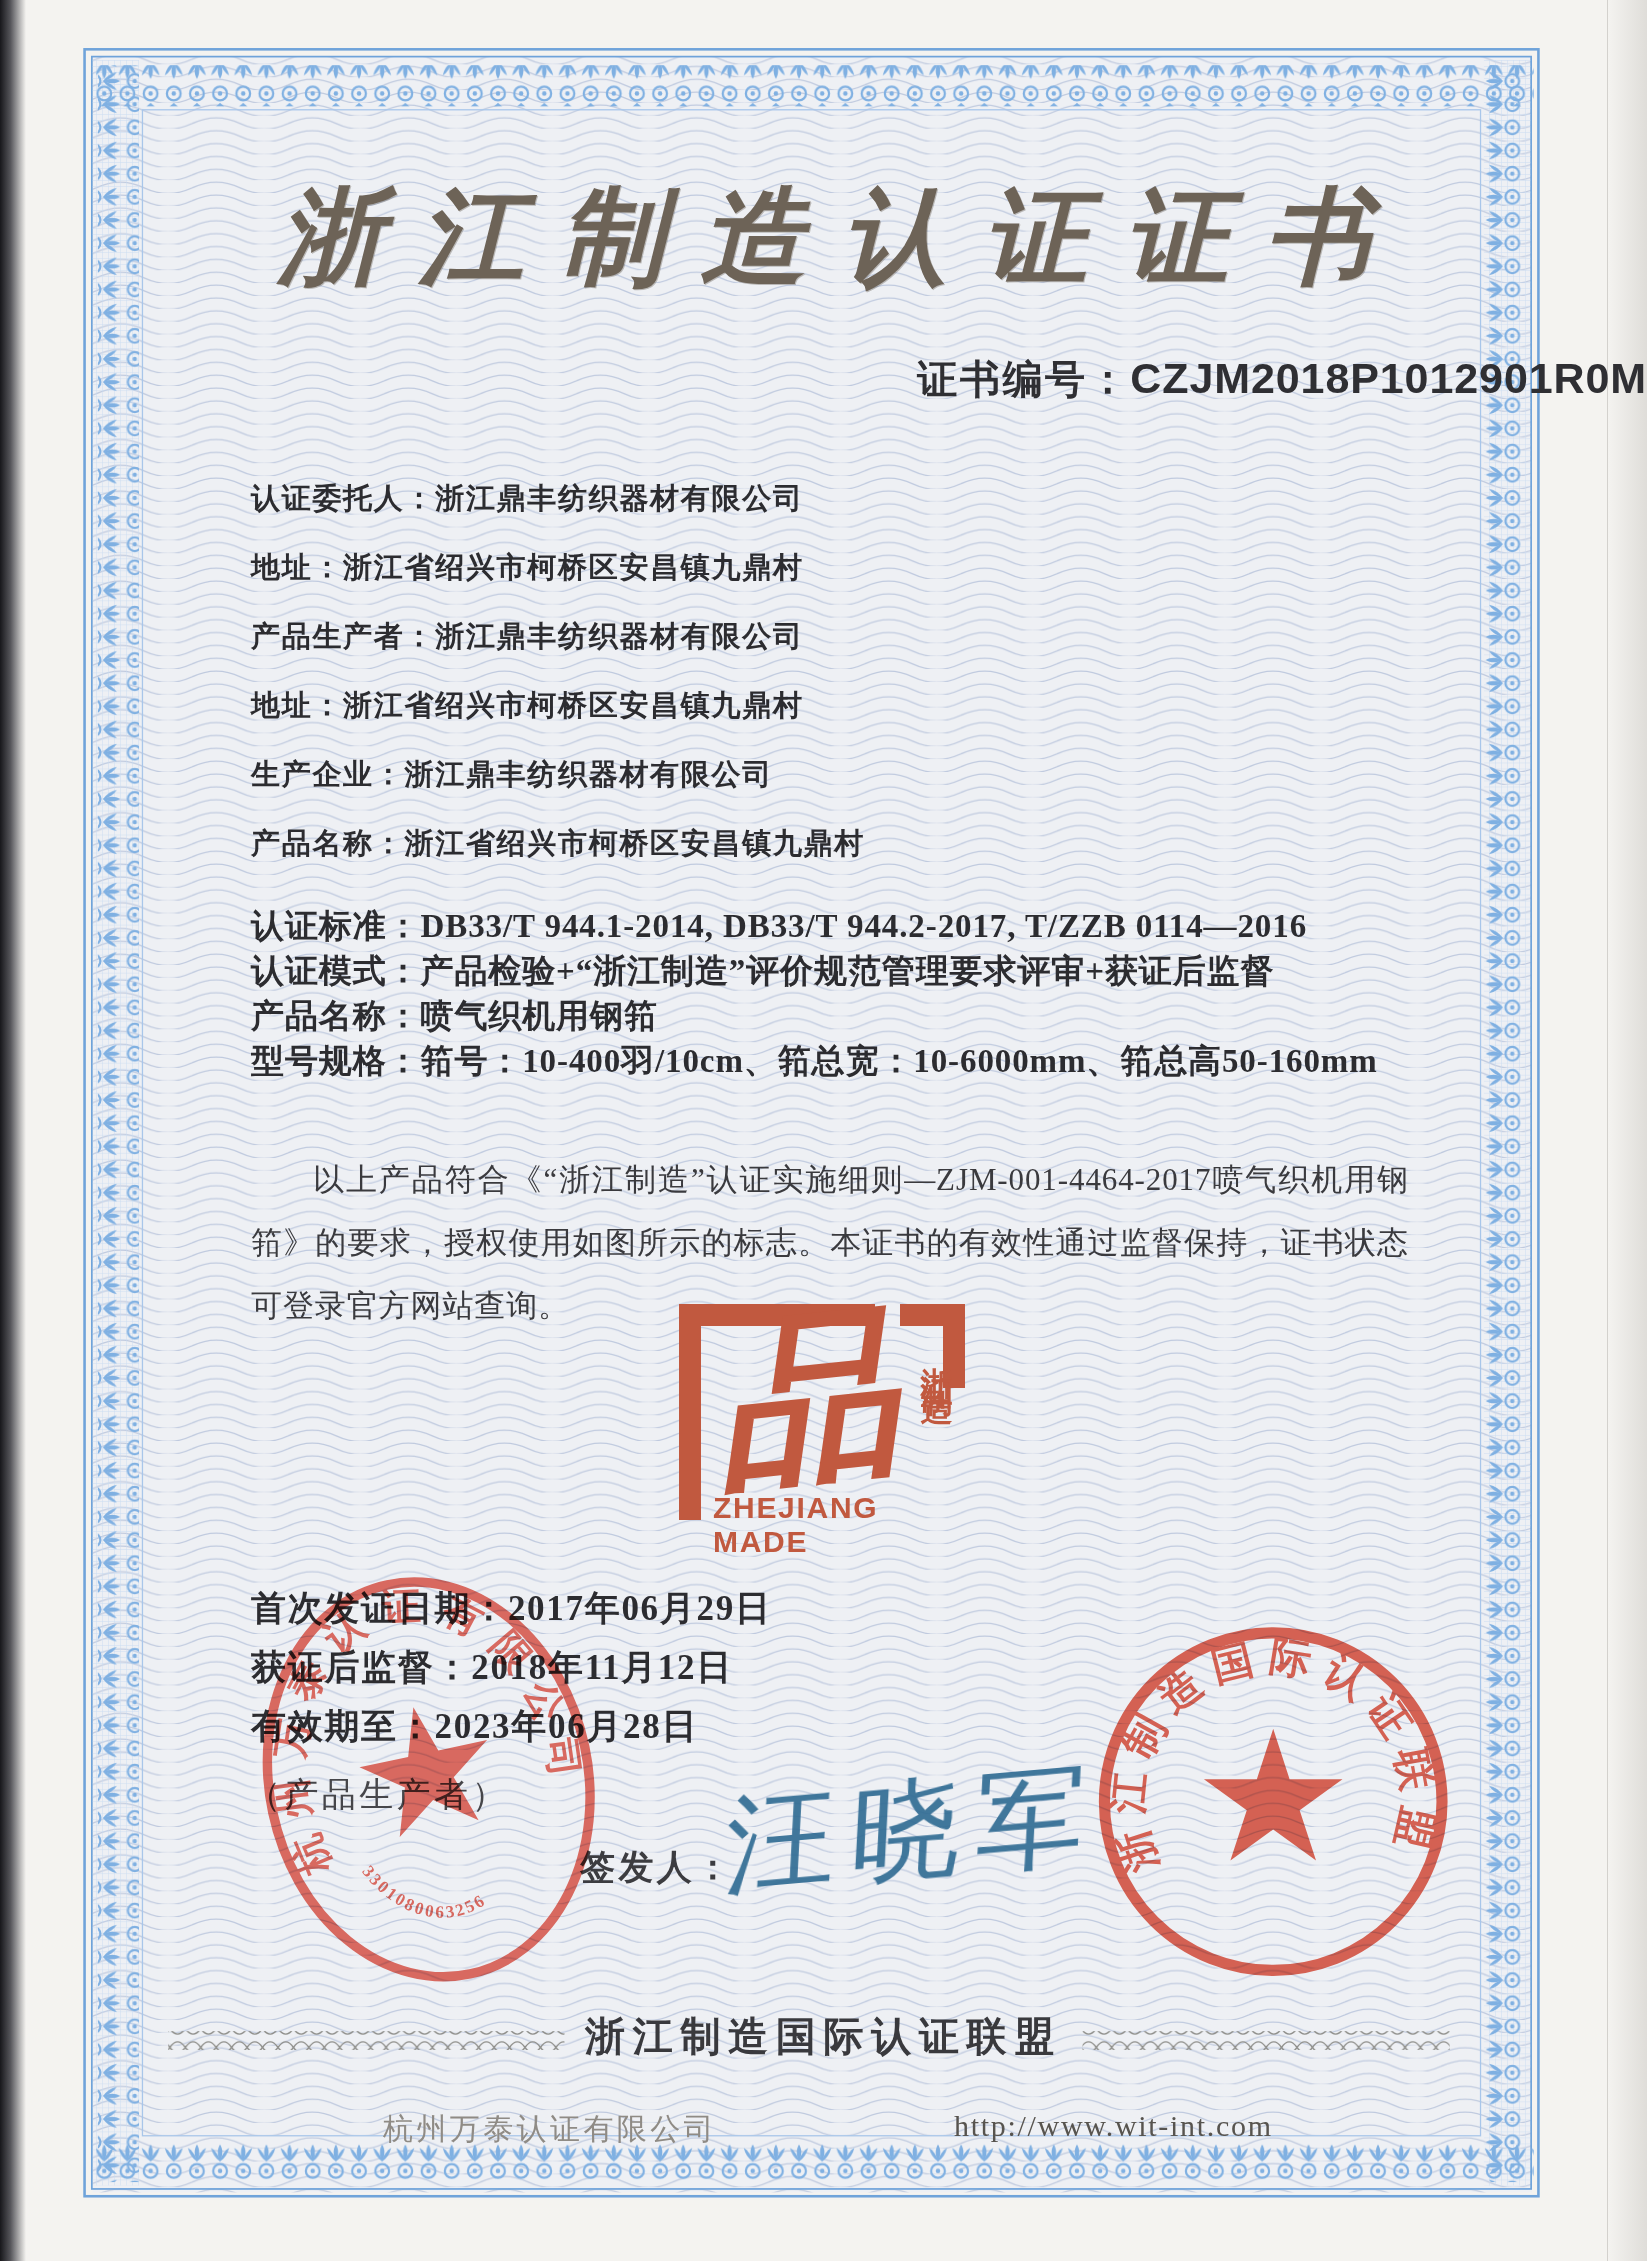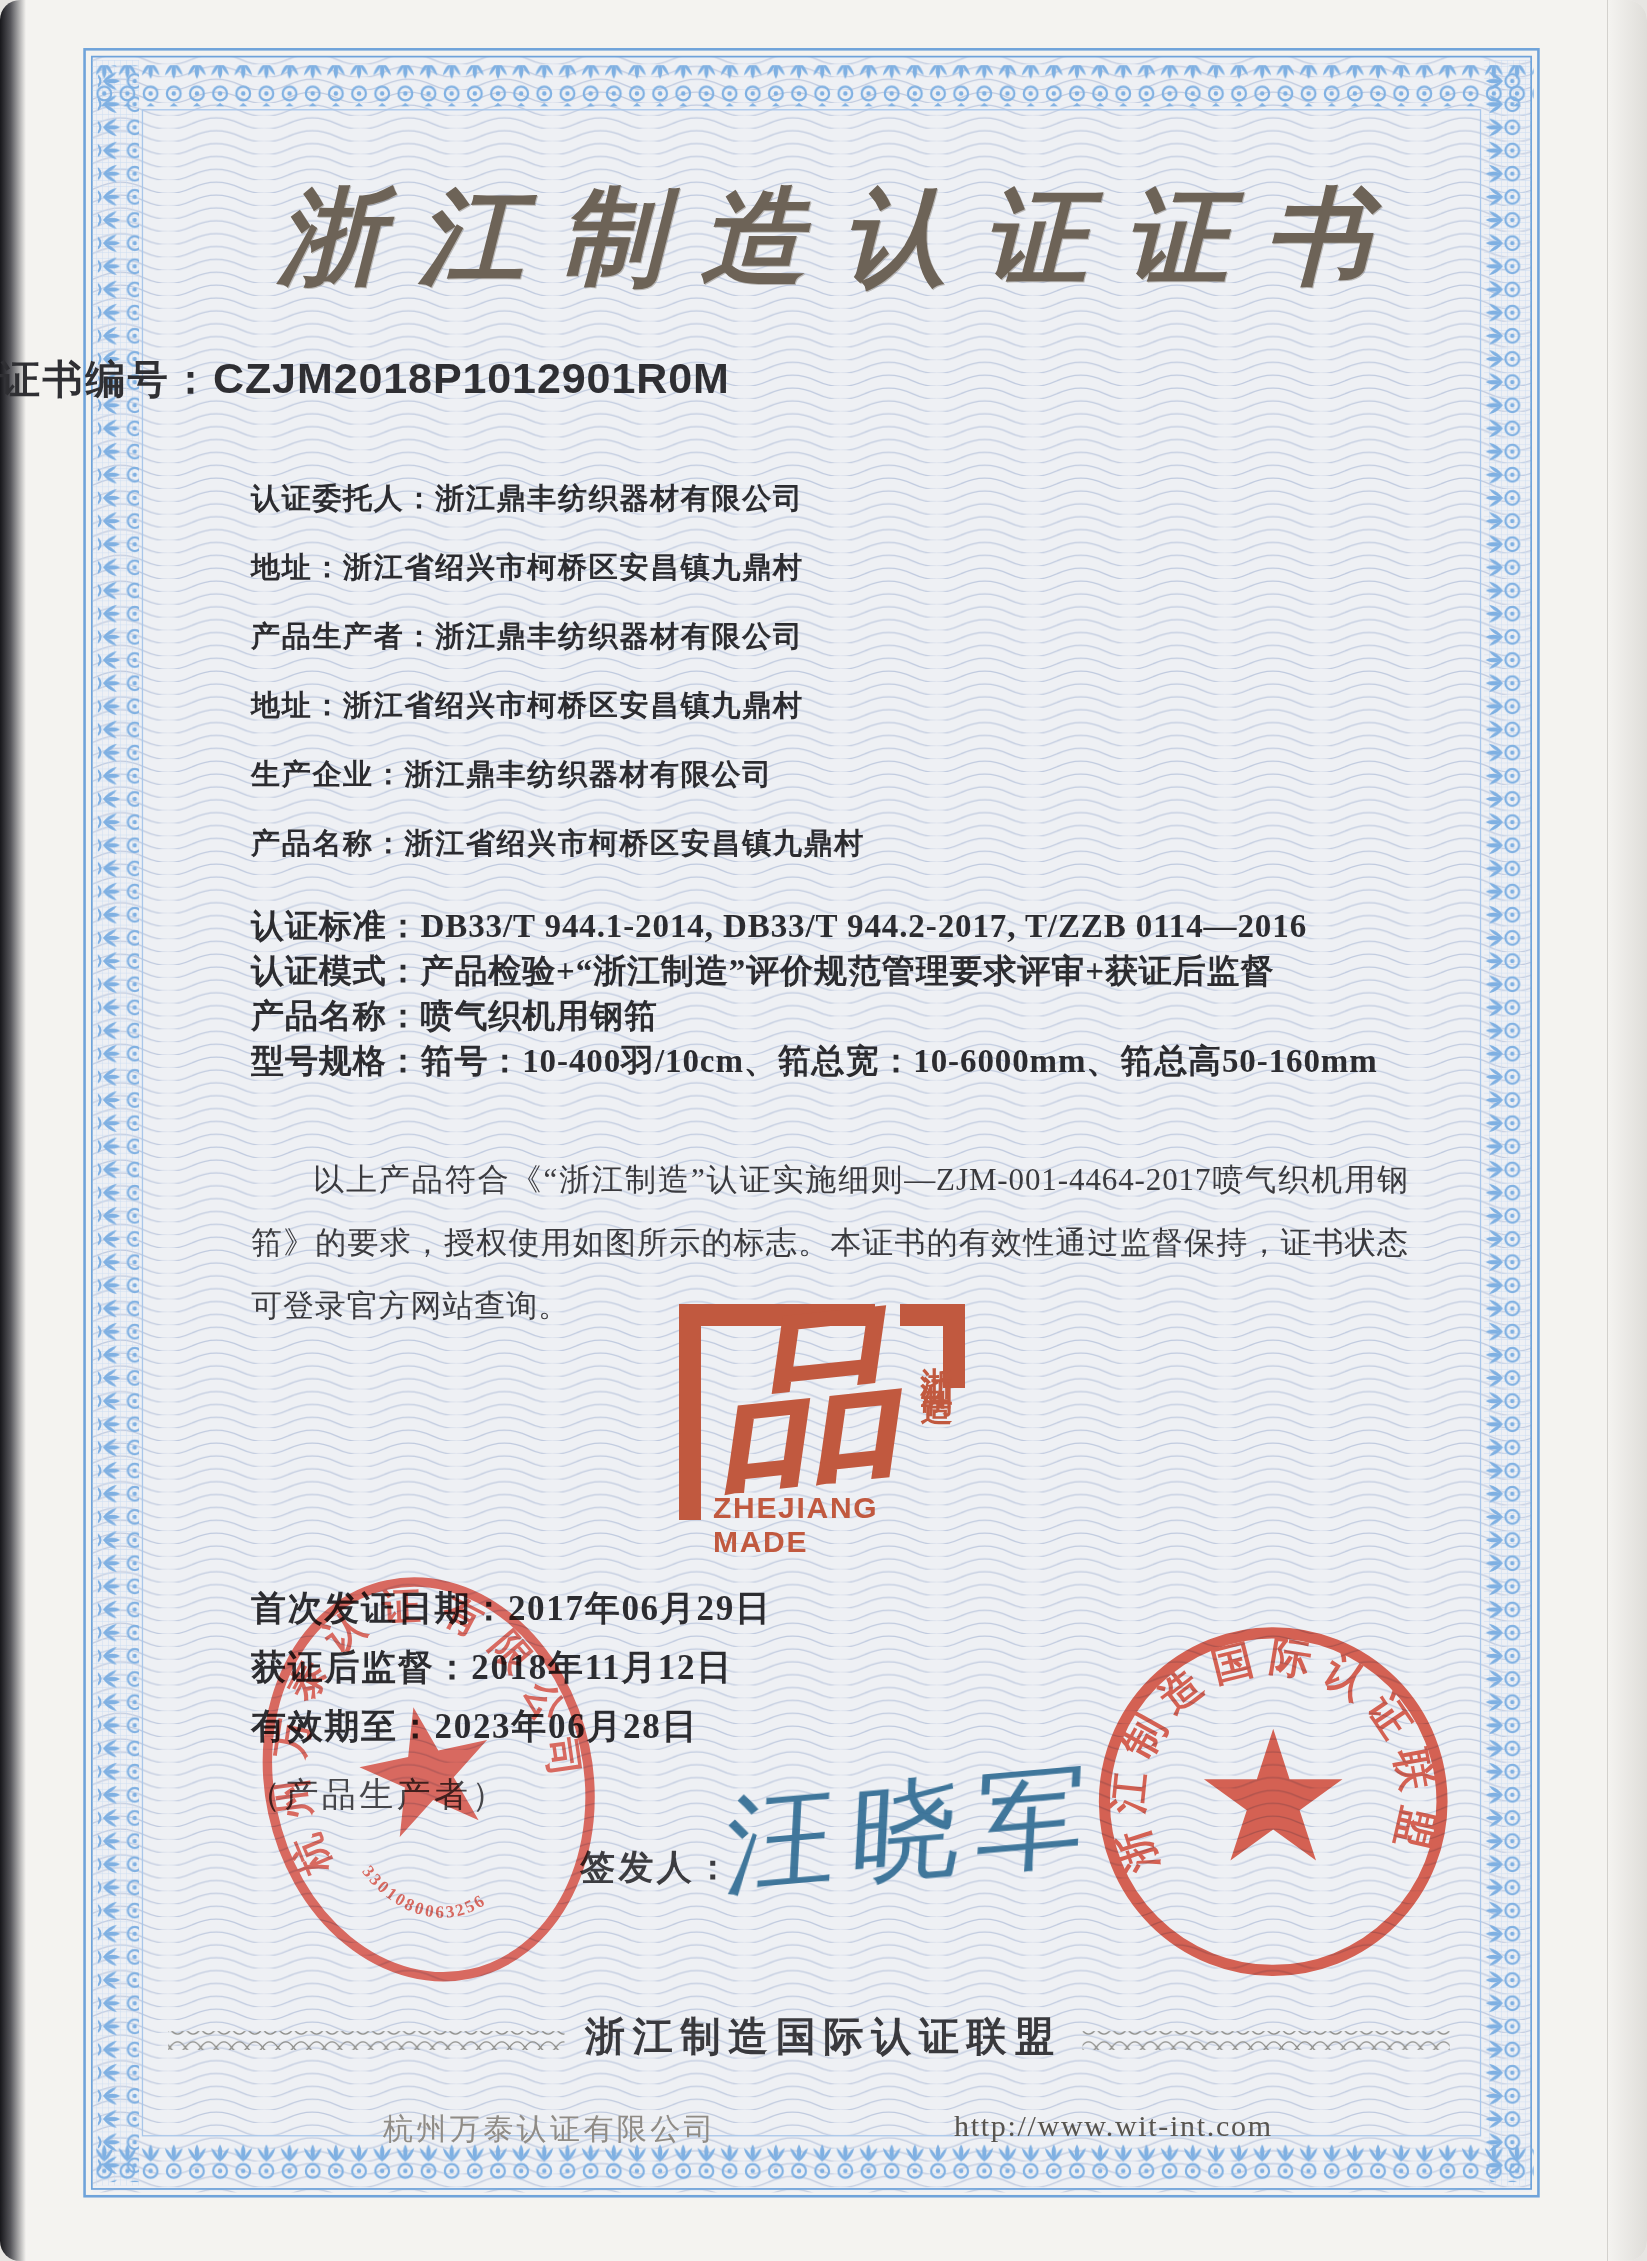--- a/index.html
+++ b/index.html
@@ -1,28 +1,28 @@
 <!DOCTYPE html>
 <html style="font-size:13.7px"><head>
 <meta charset="utf-8">
 <style>
   html,body{margin:0;padding:0;background:#e7e5e2;}
   .page{position:relative;width:1647px;height:2261px;background:#f4f3f0;overflow:hidden;
-        font-family:"Liberation Serif","DejaVu Serif",serif;border-radius:20px;}
+        font-family:"Liberation Serif","DejaVu Serif",serif;}
   .scan-edge-left{position:absolute;left:0;top:0;width:26px;height:2261px;
         background:linear-gradient(90deg,#17171b 0%,#55555a 40%,rgba(244,243,240,0) 100%);}
   .scan-edge-right{position:absolute;right:0;top:0;width:39px;height:2261px;
         background:linear-gradient(270deg,#dfddd9 0%,rgba(244,243,240,0) 100%);border-left:0.9px solid #d3d1cd;}
   .bg-svg{position:absolute;left:0;top:0;}
   
   .title{position:absolute;left:0;top:168px;width:1647px;text-align:center;
         font-size:105px;font-weight:bold;font-style:italic;color:#6d6357;
         letter-spacing:36px;padding-left:36px;box-sizing:border-box;
         text-shadow:0.9px 0.9px 0 rgba(90,80,70,.35);}
-  .certno{position:absolute;left:0;top:352px;width:1647px;text-align:left;color:#2f2f33;}
+  .certno{position:absolute;left:0;top:352px;width:1647px;text-align:right;color:#2f2f33;}
   .certno .lab{font-size:40px;font-weight:bold;letter-spacing:2.6px;}
   .certno .num{font-family:"Liberation Sans","DejaVu Sans",sans-serif;font-size:43px;font-weight:bold;letter-spacing:0.9px;}
   .info{position:absolute;left:251px;top:477px;color:#2c2c30;font-weight:bold;font-size:29px;}
   .info .ln{line-height:43px;margin-bottom:26px;letter-spacing:1.7px;white-space:nowrap;}
   .specs{position:absolute;left:251px;top:904px;color:#2c2c30;font-weight:bold;font-size:33px;}
   .specs .ln{line-height:45px;letter-spacing:0.9px;white-space:nowrap;}
   .para{position:absolute;left:251px;top:1148px;width:1158px;font-size:31px;line-height:63px;
         color:#3a3a3e;text-align:justify;text-indent:2em;letter-spacing:0.9px;}
   
   .logo{position:absolute;left:679px;top:1304px;width:287px;height:259px;}

